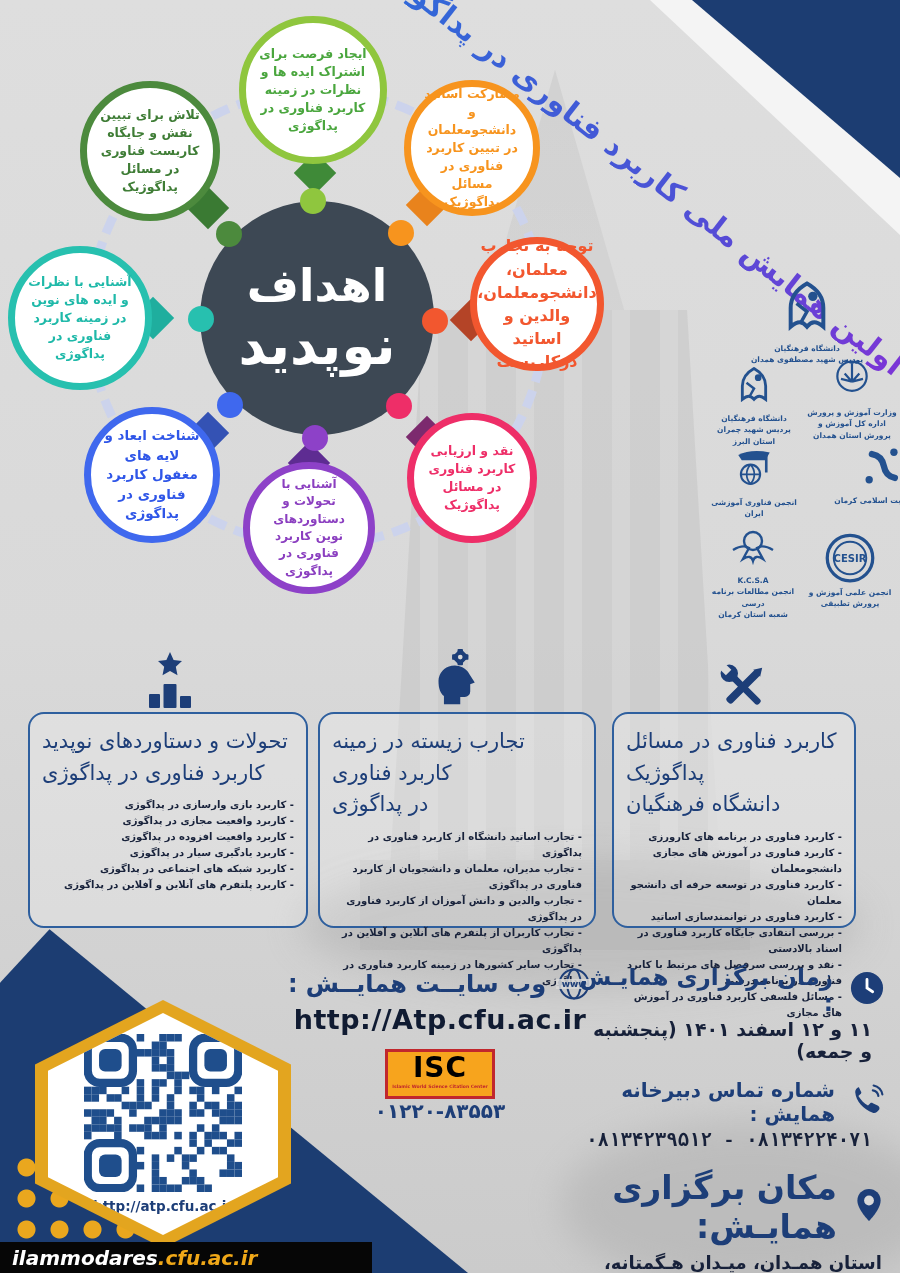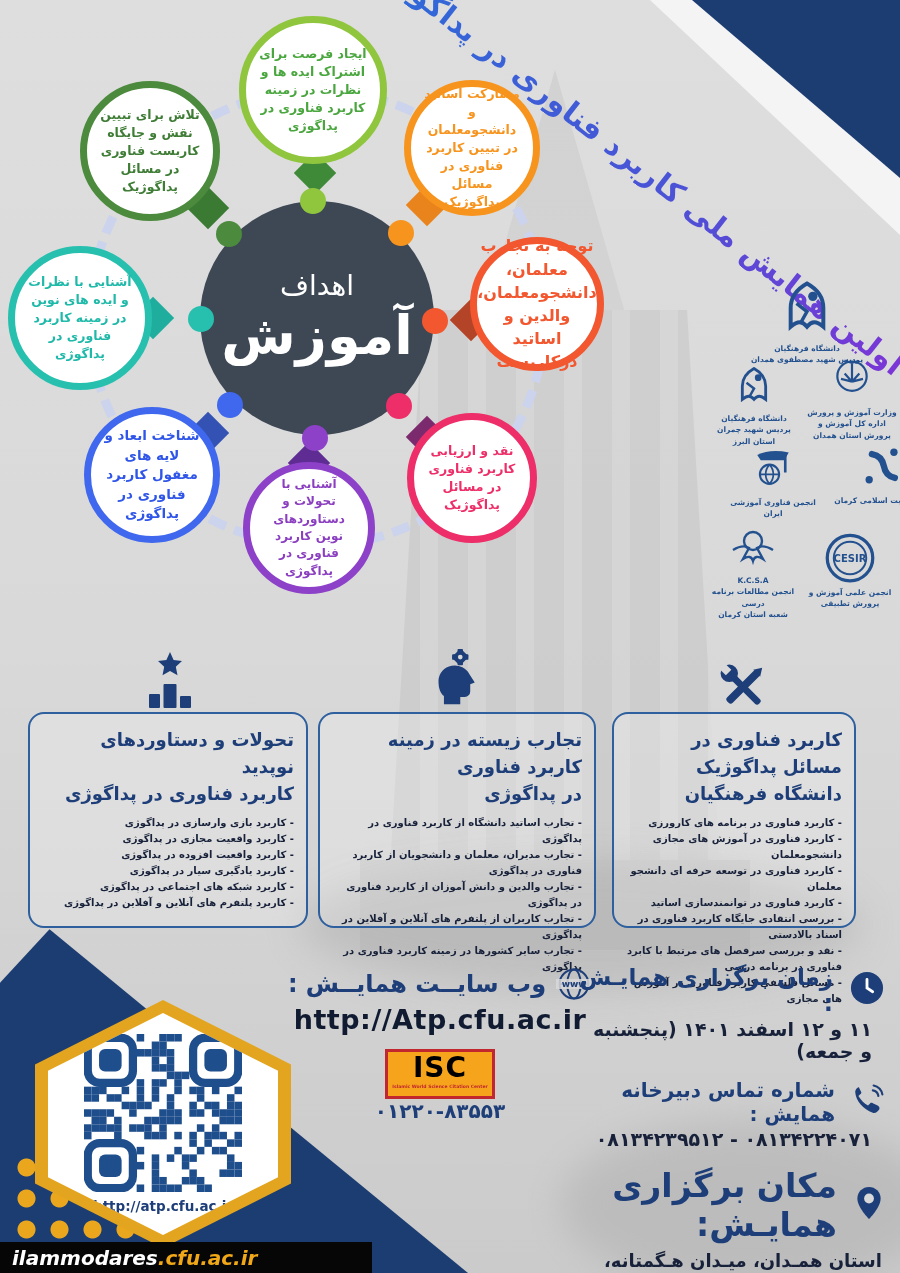--- a/index.html
+++ b/index.html
@@ -28,21 +28,21 @@
   .callig span{display:inline-block;white-space:nowrap;direction:rtl;font-weight:bold;font-size:30px;
     transform:rotate(38deg);letter-spacing:-1px;
     background:linear-gradient(90deg,#2e6bd8 0%,#4a53d6 55%,#7b35d6 100%);
     -webkit-background-clip:text;background-clip:text;color:transparent;}
   
   .ring{position:absolute;left:85px;top:86px;width:464px;height:464px;border-radius:50%;
     border:9px dashed #ccd3ec;box-sizing:border-box;}
   .center-circle{position:absolute;left:200px;top:201px;width:234px;height:234px;border-radius:50%;
     background:#3d4854;display:flex;flex-direction:column;align-items:center;justify-content:center;
     color:#fff;z-index:3;}
-  .center-circle .l1{font-size:28px;font-weight:normal;}
+  .center-circle .l1{font-size:45px;font-weight:bold;}
   .center-circle .l2{font-size:54px;font-weight:bold;margin-top:2px;}
   .goal-circle{position:absolute;border-radius:50%;background:#fff;border:7px solid;box-sizing:border-box;
     display:flex;align-items:center;justify-content:center;text-align:center;direction:rtl;
     font-weight:bold;font-size:12.5px;line-height:1.45;padding:12px;z-index:2;}
   .g0{left:239px;top:16px;width:148px;height:148px;}
   .g1{left:80px;top:81px;width:140px;height:140px;}
   .g2{left:404px;top:80px;width:136px;height:136px;}
   .g3{left:8px;top:246px;width:144px;height:144px;}
   .g4{left:470px;top:237px;width:134px;height:134px;font-size:16px;}
   .g5{left:84px;top:407px;width:136px;height:136px;font-size:13.5px;}
@@ -56,40 +56,40 @@
   .d0{left:300px;top:188px;} .d1{left:216px;top:221px;} .d2{left:388px;top:220px;}
   .d3{left:188px;top:306px;} .d4{left:422px;top:308px;} .d5{left:217px;top:392px;}
   .d6{left:386px;top:393px;} .d7{left:302px;top:425px;}
   
   .logo-block{position:absolute;display:flex;flex-direction:column;align-items:center;color:#23518f;z-index:2;}
   .logo-caption{white-space:pre-line;text-align:center;font-size:7.5px;font-weight:bold;line-height:1.5;
     margin-top:3px;direction:rtl;}
   .lg1{left:744px;top:280px;width:126px;}
   .lg2{left:706px;top:366px;width:96px;}
   .lg3{left:804px;top:356px;width:96px;}
-  .lg4{left:706px;top:448px;width:96px;margin-left:19px;}
+  .lg4{left:706px;top:448px;width:96px;}
   .lg5{left:834px;top:444px;width:96px;}
   .lg6{left:702px;top:528px;width:102px;}
   .lg7{left:800px;top:532px;width:100px;}
   .cesir-wrap{position:relative;width:52px;height:52px;}
   .cesir-badge{position:absolute;left:0;top:21px;width:52px;text-align:center;font-size:10px;font-weight:bold;color:#23518f;}
   
   .axes-badge{position:absolute;left:664px;top:616px;width:194px;height:38px;background:#1d3e78;
     border-radius:9px;color:#fff;font-size:19px;font-weight:bold;display:flex;align-items:center;
     justify-content:center;direction:rtl;z-index:3;}
   .col-icon{position:absolute;z-index:2;}
   .ci-tools{left:712px;top:656px;}
   .ci-head{left:424px;top:648px;}
   .ci-star{left:138px;top:650px;}
   .box{position:absolute;top:712px;height:216px;border:2px solid #2e5f9e;border-radius:16px;
     background:rgba(255,255,255,.22);box-sizing:border-box;padding:12px 12px 8px;direction:rtl;z-index:2;}
   .box-right{left:612px;width:244px;}
   .box-mid{left:318px;width:278px;}
   .box-left{left:28px;width:280px;}
-  .box-title{white-space:pre-line;text-align:right;color:#1d3e78;font-weight:bold;font-size:18px;
+  .box-title{white-space:pre-line;text-align:left;color:#1d3e78;font-weight:normal;font-size:21px;
     line-height:1.5;margin-bottom:8px;}
   .bullet{font-size:10px;font-weight:bold;color:#17213a;line-height:1.6;text-align:right;}
   
   .navy-band{position:absolute;inset:0;background:#1c3d72;
     clip-path:polygon(0 77.2%,5.5% 73%,52% 100%,0 100%);z-index:4;}
   .dots-grid{position:absolute;left:4px;top:1148px;width:134px;height:125px;z-index:5;
     background-image:radial-gradient(circle,#eaa71e 8.5px,transparent 9.5px);
     background-size:33px 31px;background-position:6px 4px;}
   .hexagon{position:absolute;left:35px;top:1000px;width:256px;height:248px;z-index:6;
     background:#e3a51f;clip-path:polygon(50% 0,100% 26%,100% 74%,50% 100%,0 74%,0 26%);}
@@ -109,21 +109,21 @@
   .isc-text{font-size:28px;font-weight:bold;color:#000;line-height:32px;letter-spacing:1px;}
   .isc-sub{font-size:4.5px;color:#c1272d;line-height:5px;font-weight:bold;}
   .isc-num{font-size:20px;font-weight:bold;color:#1d3e78;margin-top:0;direction:ltr;}
   .info{position:absolute;right:16px;top:964px;width:308px;direction:rtl;z-index:5;}
   .info-row{display:flex;align-items:center;gap:17px;margin-bottom:2px;}
   .info-icon{flex:0 0 auto;}
   .info-label{font-weight:bold;color:#1d3e78;font-size:23px;}
   .info-label.small{font-size:20px;}
   .info-label.big{font-size:33px;}
   .info-value{font-size:19px;color:#17213a;font-weight:bold;margin:2px 12px 16px 0;}
-  .info-value.ltr{direction:ltr;text-align:right;}
+  .info-value.ltr{direction:ltr;text-align:right;font-family:Liberation Mono, monospace;}
   .loc-line{font-size:18px;color:#17213a;font-weight:bold;line-height:1.65;text-align:right;margin-right:2px;}
   .watermark{position:absolute;left:0;top:1242px;width:372px;height:31px;background:#060606;z-index:7;
     display:flex;align-items:center;padding-left:12px;box-sizing:border-box;font-style:italic;
     font-weight:bold;font-size:20px;}
   .wm-white{color:#fff;} .wm-yellow{color:#f0a818;}
 </style>
 </head>
 <body>
 
 <div class="poster">
@@ -148,21 +148,21 @@
   <div class="goal-pointer p1" style="background: rgb(58, 122, 51);"></div>
   <div class="goal-pointer p2" style="background: rgb(233, 131, 28);"></div>
   <div class="goal-pointer p3" style="background: rgb(31, 174, 158);"></div>
   <div class="goal-pointer p4" style="background: rgb(180, 68, 39);"></div>
   <div class="goal-pointer p5" style="background: rgb(52, 82, 180);"></div>
   <div class="goal-pointer p6" style="background: rgb(124, 42, 110);"></div>
   <div class="goal-pointer p7" style="background: rgb(94, 44, 146);"></div>
 
   <div class="center-circle">
     <div class="l1">اهداف</div>
-    <div class="l2">آموزش</div>
+    <div class="l2">نوپدید</div>
   </div>
 
   <div class="goal-circle g0" style="border-color: rgb(143, 198, 62); color: rgb(74, 166, 62);">ایجاد فرصت برای اشتراک ایده ها و نظرات در زمینه کاربرد فناوری در پداگوژی</div>
   <div class="goal-circle g1" style="border-color: rgb(76, 138, 61); color: rgb(63, 125, 54);">تلاش برای تبیین نقش و جایگاه کاربست فناوری در مسائل پداگوژیک</div>
   <div class="goal-circle g2" style="border-color: rgb(247, 148, 30); color: rgb(247, 148, 30);">مشارکت اساتید و دانشجومعلمان در تبیین کاربرد فناوری در مسائل پداگوژیک</div>
   <div class="goal-circle g3" style="border-color: rgb(39, 192, 175); color: rgb(31, 185, 169);">آشنایی با نظرات و ایده های نوین در زمینه کاربرد فناوری در پداگوژی</div>
   <div class="goal-circle g4" style="border-color: rgb(242, 87, 47); color: rgb(242, 87, 47);">توجه به تجارب معلمان، دانشجومعلمان، والدین و اساتید درکاربست</div>
   <div class="goal-circle g5" style="border-color: rgb(63, 104, 238); color: rgb(47, 86, 232);">شناخت ابعاد و لایه های مغفول کاربرد فناوری در پداگوژی</div>
   <div class="goal-circle g6" style="border-color: rgb(238, 46, 104); color: rgb(238, 46, 104);">نقد و ارزیابی کاربرد فناوری در مسائل پداگوژیک</div>
   <div class="goal-circle g7" style="border-color: rgb(141, 65, 200); color: rgb(139, 63, 192);">آشنایی با تحولات و دستاوردهای نوین کاربرد فناوری در پداگوژی</div>

